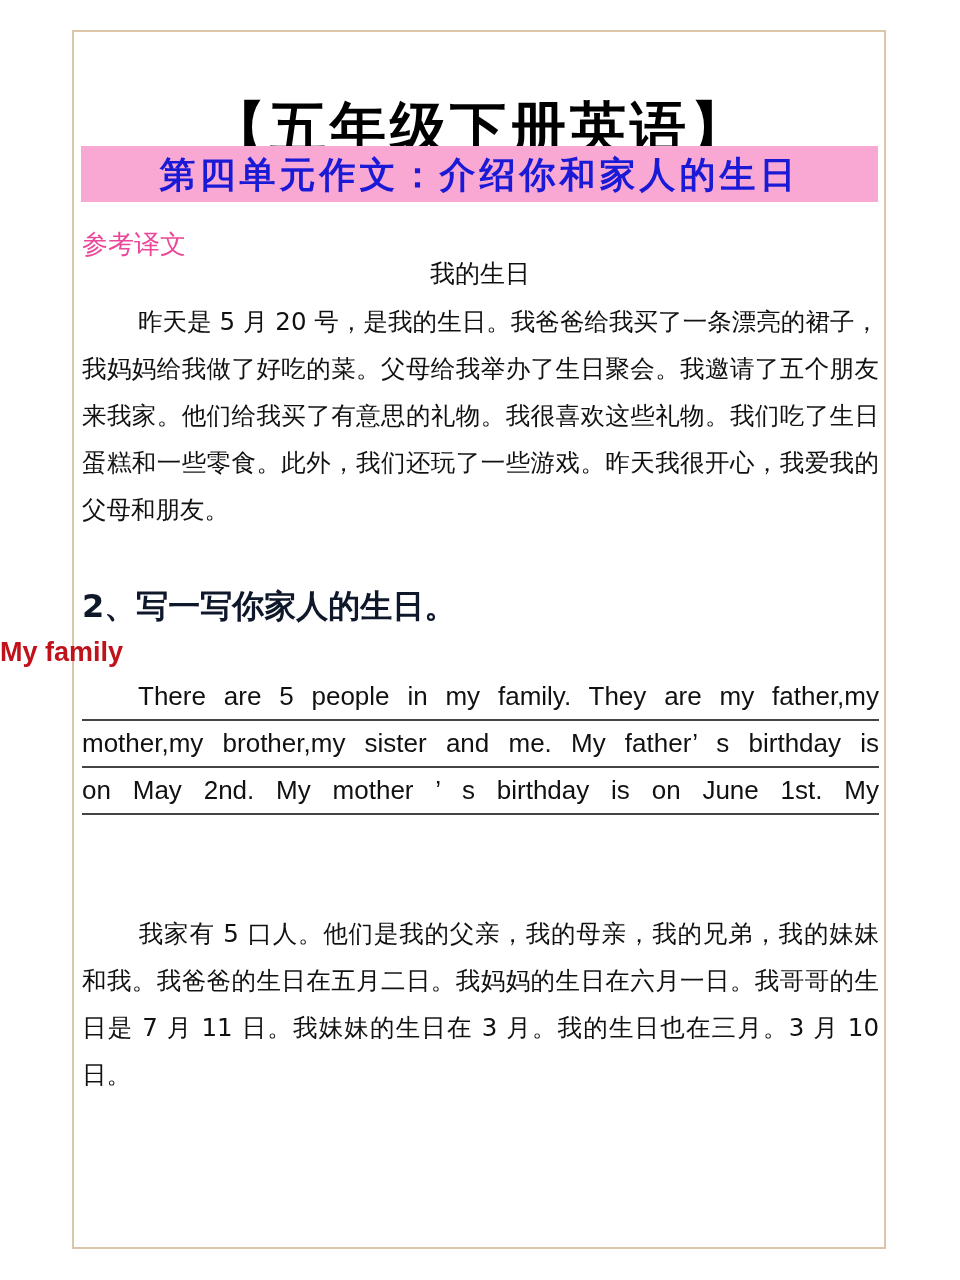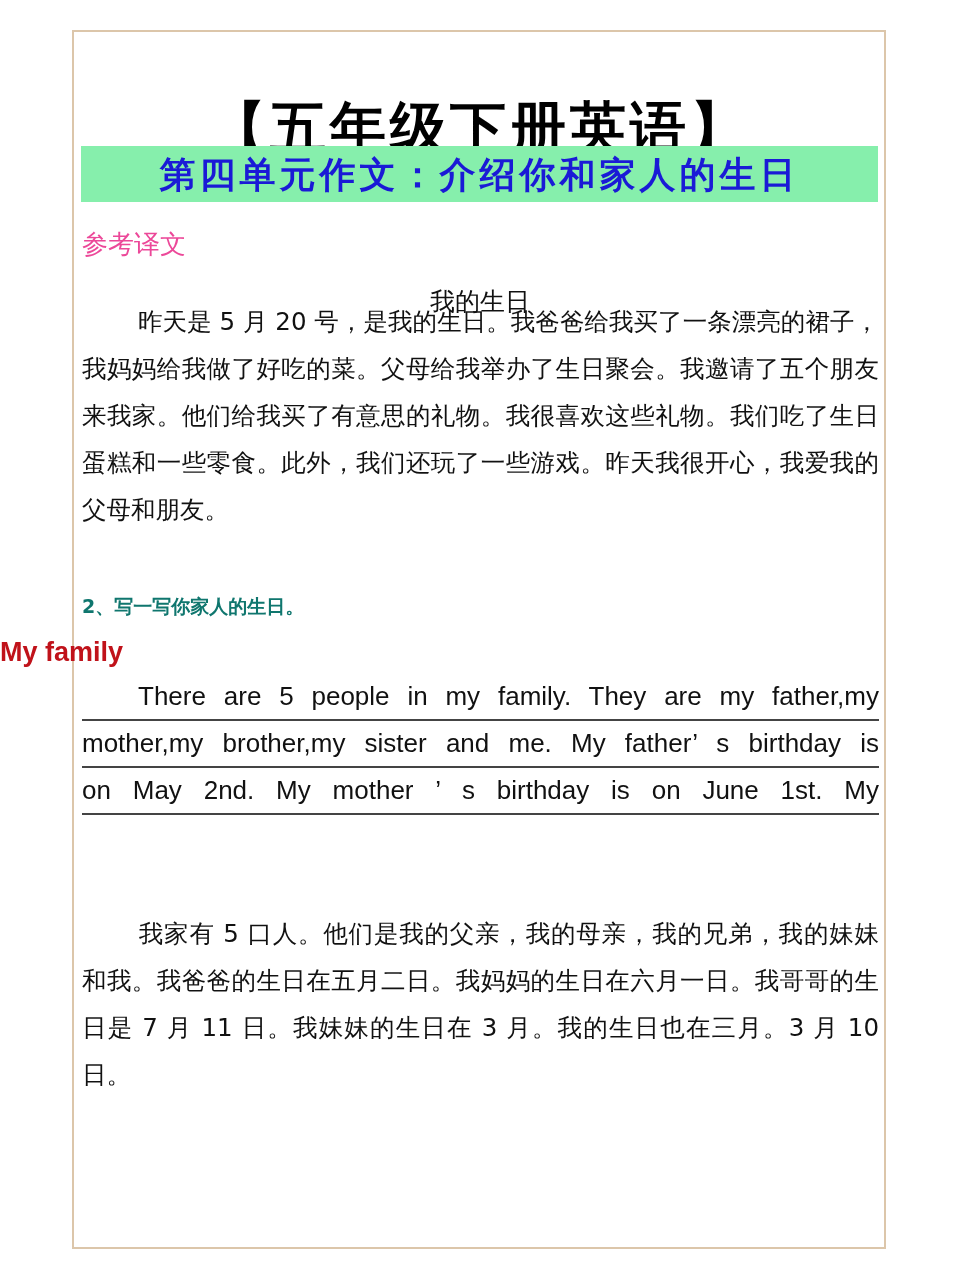--- a/index.html
+++ b/index.html
@@ -38,21 +38,21 @@
       color: #000000;
       letter-spacing: 4px;
       margin-top: 19px;
     }
     .subtitle-banner {
       position: absolute;
       left: 81px;
       top: 146px;
       width: 797px;
       height: 56px;
-      background: #86efac;
+      background: #f9a8d4;
       text-align: center;
     }
     .subtitle-text {
       font-family: "DejaVu Serif", "Liberation Serif", serif;
       font-weight: bold;
       font-size: 36px;
       line-height: 56px;
       color: #1a1ad6;
       letter-spacing: 4px;
     }
@@ -65,45 +65,44 @@
       color: #ec4899;
     }
     .cn-essay-title {
       position: absolute;
       left: 0;
       width: 960px;
       top: 256px;
       text-align: center;
       font-size: 25px;
       line-height: 36px;
-      margin-top: 28px;
     }
     .paragraph {
       position: absolute;
       left: 82px;
       width: 797px;
       font-size: 24.5px;
       line-height: 47px;
       text-align: justify;
       text-align-last: left;
       color: #111111;
     }
     .paragraph .indent {
       display: inline-block;
       width: 56px;
     }
     .para-cn-1 { top: 298px; }
     .task-heading {
       position: absolute;
       left: 82px;
       top: 588px;
-      font-size: 19px;
+      font-size: 32px;
       line-height: 36px;
       font-weight: bold;
-      color: #0f766e;
+      color: #0f172a;
     }
     .en-title {
       position: absolute;
       left: 0;
       width: 960px;
       top: 632px;
       font-family: "Liberation Sans", "DejaVu Sans", sans-serif;
       font-weight: bold;
       font-size: 27px;
       line-height: 40px;

